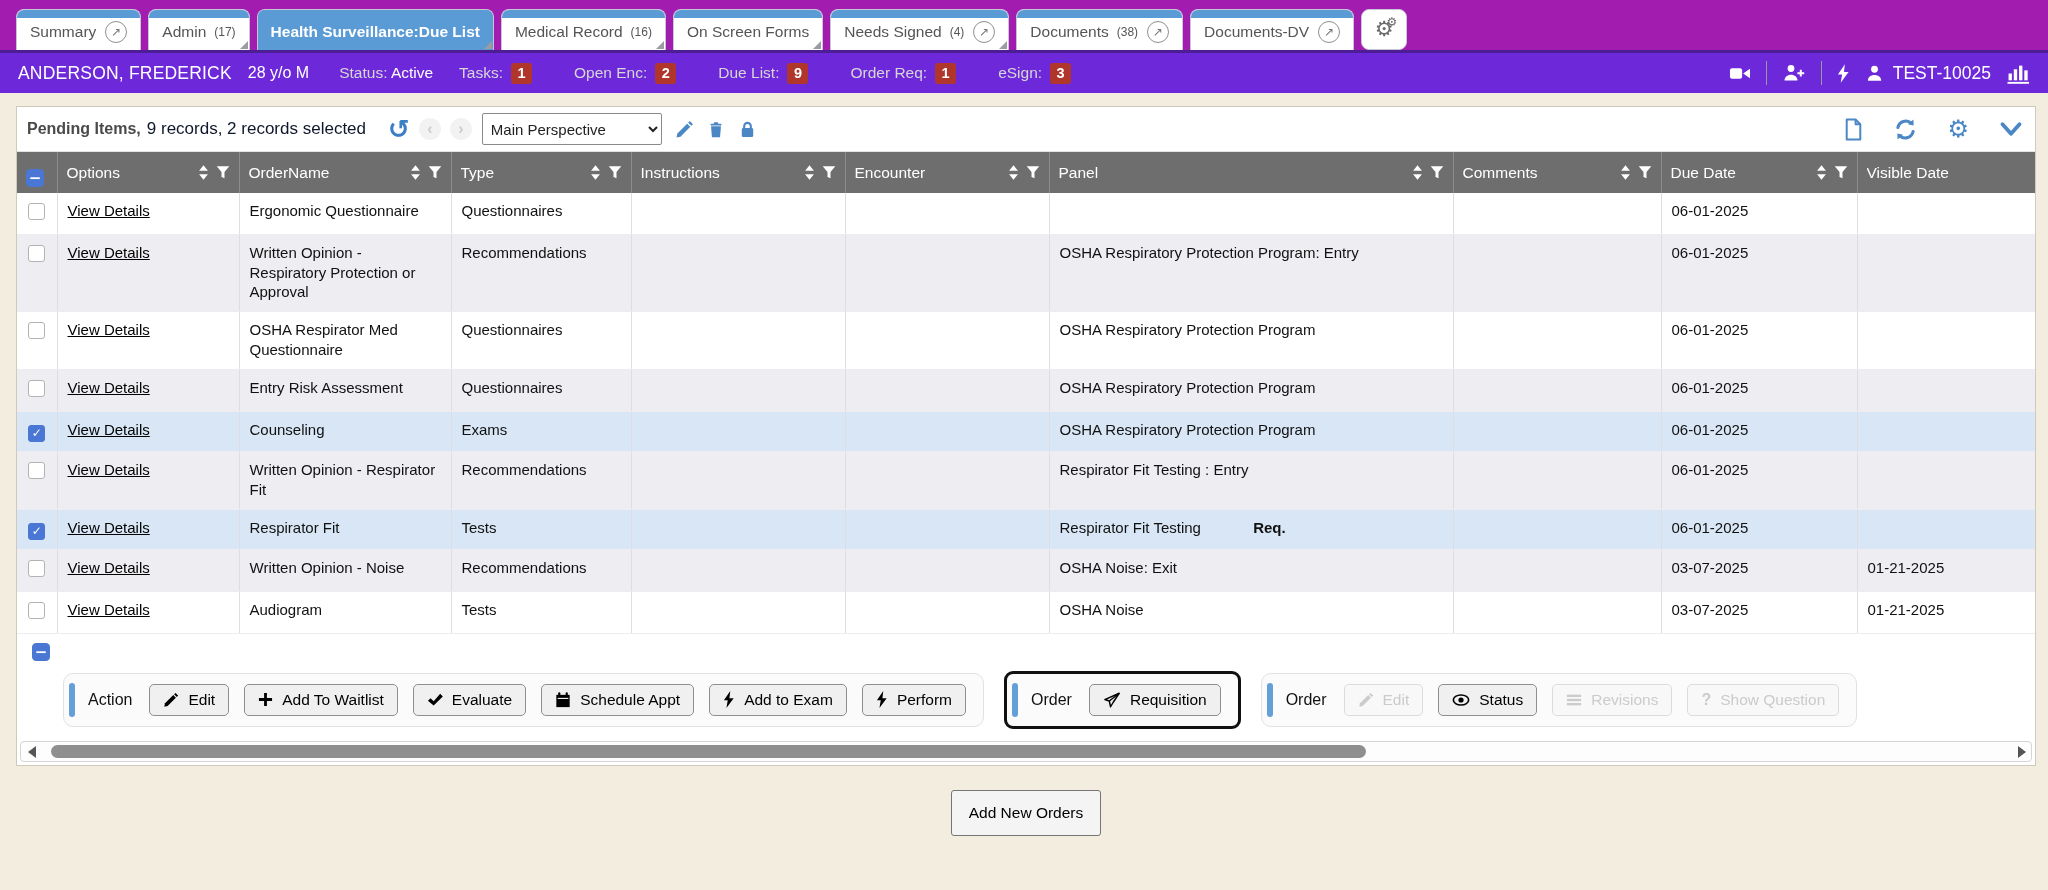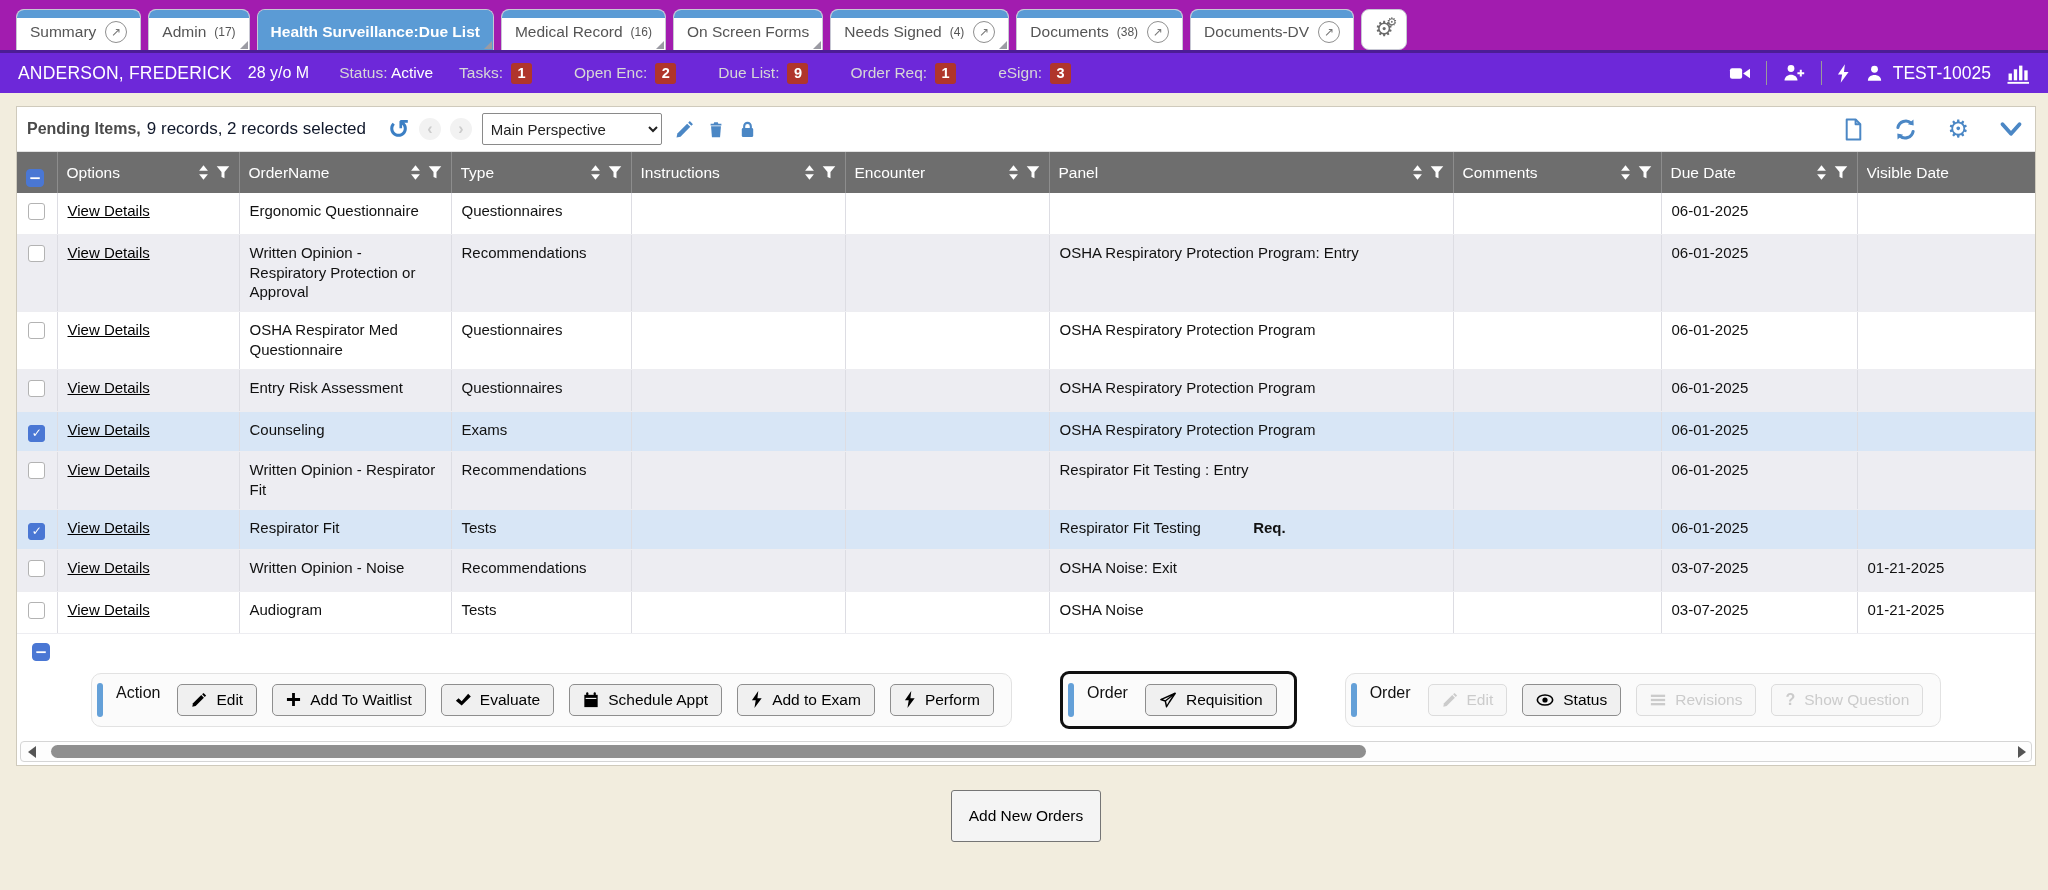--- a/index.html
+++ b/index.html
@@ -105,22 +105,22 @@
   .cb.on { background:#4a77d4; border-color:#4a77d4; color:#fff; font-size:12px; font-weight:bold; }
   .cb.minus { background:#4a77d4; border-color:#4a77d4; color:#fff; font-size:15px; font-weight:bold; width:18px; height:18px; border-radius:4px; }
   a.vd { color:#000; text-decoration:underline; cursor:pointer; white-space:nowrap; }
   .pbold { font-weight:bold;margin-left:48px; }
 
   .grid-tail { flex:0 0 auto; padding:9px 0 6px 15px; background:#fff; }
 
   
   .actionbar { display:flex; align-items:center; gap:20px; padding:4px 0 12px 46px; background:#fff; flex:0 0 auto; white-space:nowrap; }
   .agroup {
-    position:relative; display:flex; align-items:flex-start; gap:15px; flex:0 0 auto;
-    background:#fbfbfb; border:1px solid #e2e2e2; border-radius:10px; padding:10px 17px 10px 24px;margin-left:28px;
+    position:relative; display:flex; align-items:center; gap:15px; flex:0 0 auto;
+    background:#fbfbfb; border:1px solid #e2e2e2; border-radius:10px; padding:10px 17px 10px 24px;
   }
   .agroup::before { content:""; position:absolute; left:5px; top:9px; bottom:9px; width:6px; border-radius:4px; background:#64a0d8; }
   .agroup.hl { border:3px solid #101010; border-radius:9px; }
   .glabel { font-size:16px; color:#111; margin-right:2px; }
   .abtn {
     display:inline-flex; align-items:center; gap:9px; background:#f0f0f0;
     border:1px solid #8e8e8e; border-radius:5px; padding:6px 13px; font-size:15.5px; color:#000; cursor:pointer;
   }
   .abtn svg { display:block; }
   .abtn.disabled { color:#cbcbcb; border-color:#dcdcdc; background:#f8f8f8; cursor:default; }
@@ -128,21 +128,21 @@
 
   
   .hscroll { position:relative; height:21px; margin:0 3px 3px 3px; background:#fdfdfd; border:1px solid #d5d5d5; border-radius:4px; flex:0 0 auto; }
   .sb-thumb { position:absolute; left:30px; top:3px; height:13px; width:1315px; background:#8f8f8f; border-radius:7px; cursor:pointer; }
   .sb-left { position:absolute; left:7px; top:4px; width:0; height:0; border-top:6px solid transparent; border-bottom:6px solid transparent; border-right:8px solid #555; cursor:pointer; }
   .sb-right { position:absolute; right:5px; top:4px; width:0; height:0; border-top:6px solid transparent; border-bottom:6px solid transparent; border-left:8px solid #555; cursor:pointer; }
 
   
   .page-footer { flex:1 1 auto; display:flex; justify-content:center; align-items:flex-start; padding-top:24px; }
   .addnew {
-    height:52px; padding:0 17px; font-size:15.5px; font-family:"Liberation Sans",sans-serif;
+    height:46px; padding:0 17px; font-size:15.5px; font-family:"Liberation Sans",sans-serif;
     background:#f4f4f4; border:1px solid #757575; border-radius:3px; color:#000; cursor:pointer;
   }
 </style>
 </head>
 <body>
 
 <div class="screen">
 
   <div class="tabstrip">
     <div style="display:flex;align-items:flex-end;gap:7px">

